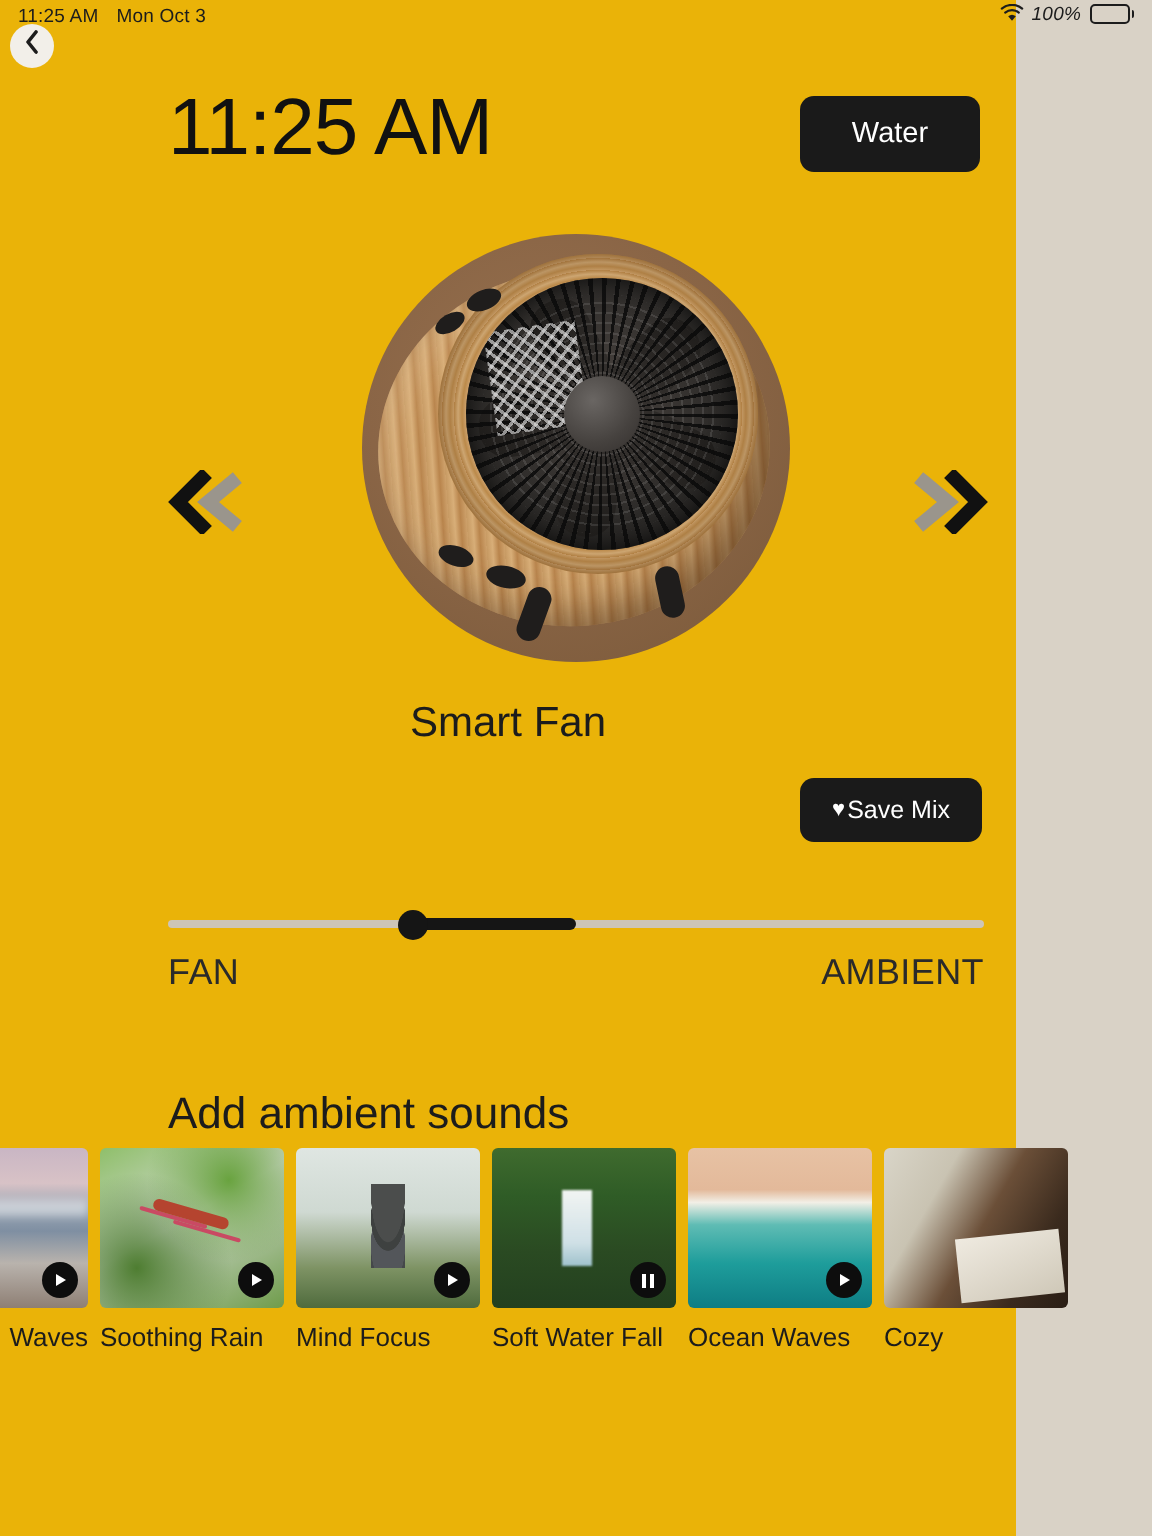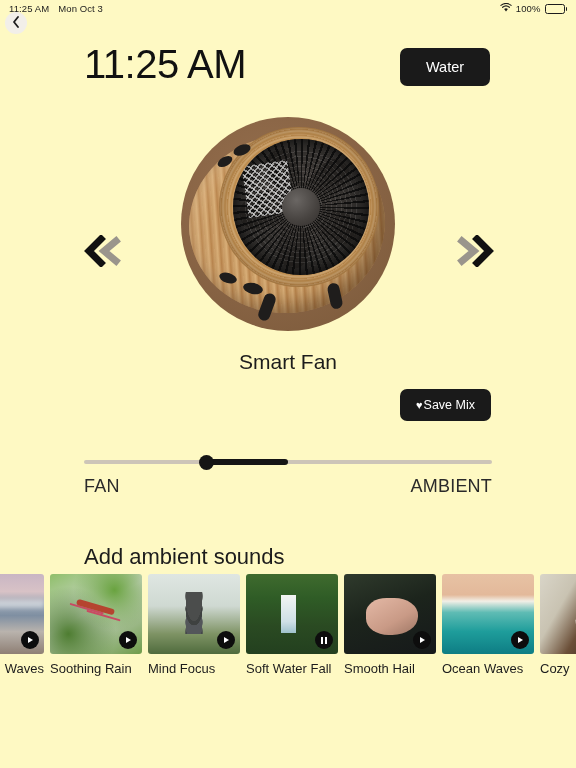--- a/index.html
+++ b/index.html
@@ -4,38 +4,38 @@
 <style>
   * { box-sizing: border-box; margin: 0; padding: 0; }
   html, body {
     width: 576px; height: 768px;
     background: #d9d2c6;
     font-family: "Liberation Sans", sans-serif;
     overflow: hidden;
   }
   #app {
     position: relative;
-    width: 576px; height: 768px;
-    background: #fef9c3;
+    width: 508px; height: 768px;
+    background: #eab308;
   }
 
   
   .statusbar {
     position: absolute; top: 0; left: 0;
     width: 576px; height: 16px;
     display: flex; align-items: center;
     padding: 0 9px;
     font-size: 9.5px;
     color: #1c1c1c;
     letter-spacing: .1px;
   }
   .sb-left { display: flex; align-items: center; gap: 9px; }
   .sb-right {
     margin-left: auto;
-    display: flex; align-items: flex-end; gap: 4px;
+    display: flex; align-items: flex-start; gap: 4px; font-style: italic;
   }
   .wifi-icon { display: block; }
   .batt {
     display: inline-flex; align-items: center;
   }
   .batt-body {
     width: 20px; height: 9.5px;
     border: 1px solid #1c1c1c;
     border-radius: 2.5px;
     padding: 1px;
@@ -517,28 +517,20 @@
           <div class="playbtn">
             <div class="pause-bars">
               <i></i>
               <i></i>
             </div>
           </div>
         </div>
         <div class="card-label">Soft Water Fall</div>
       </div>
       <div class="card">
-        <div class="card-thumb th-hail">
-          <div class="playbtn">
-            <div class="tri"></div>
-          </div>
-        </div>
-        <div class="card-label">Smooth Hail</div>
-      </div>
-      <div class="card">
         <div class="card-thumb th-ocean">
           <div class="playbtn">
             <div class="tri"></div>
           </div>
         </div>
         <div class="card-label">Ocean Waves</div>
       </div>
       <div class="card">
         <div class="card-thumb th-cozy"></div>
         <div class="card-label">Cozy</div>

